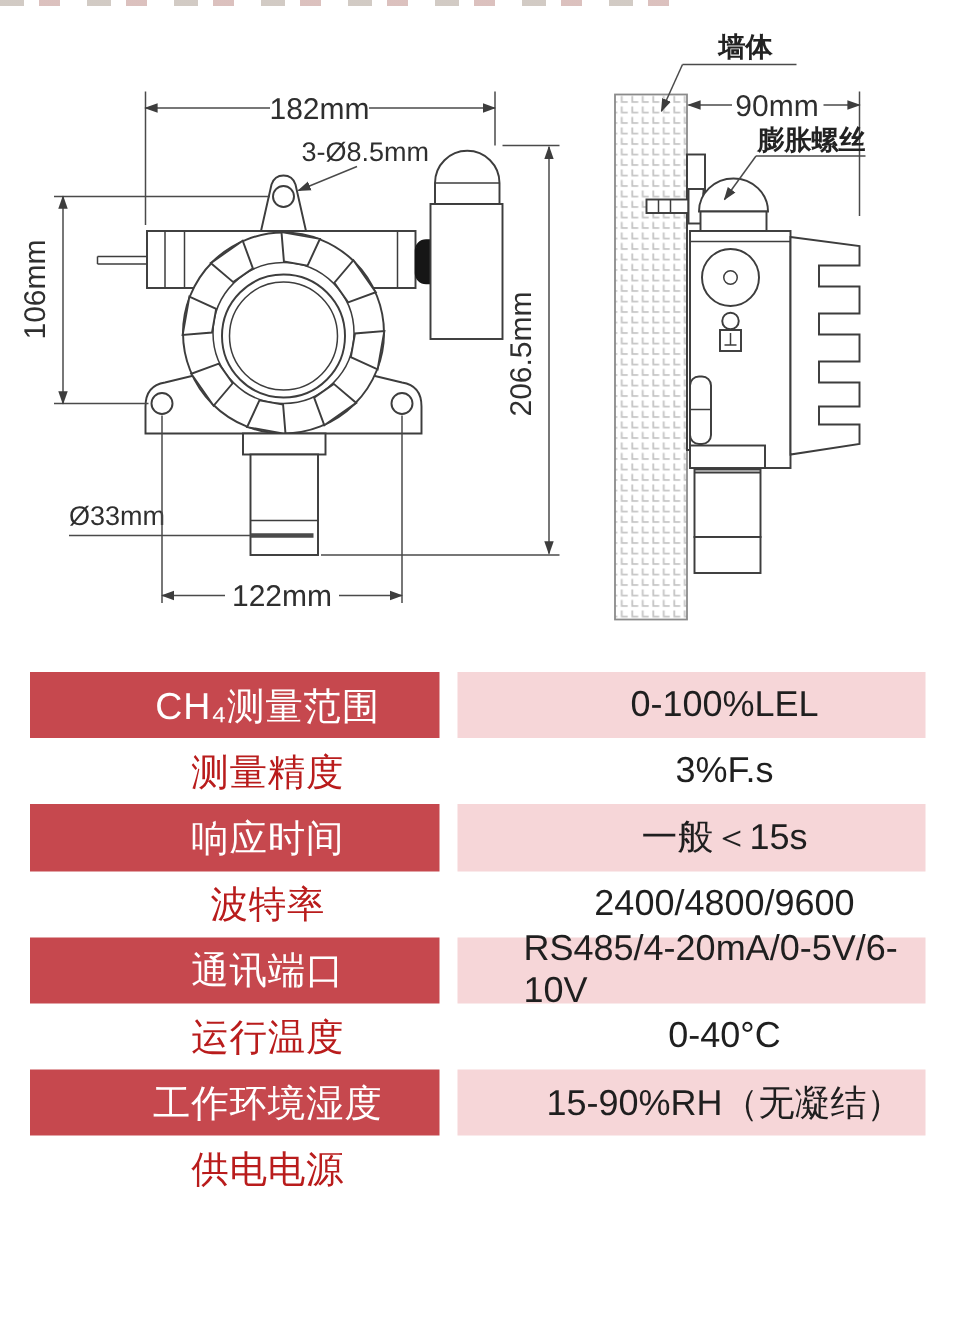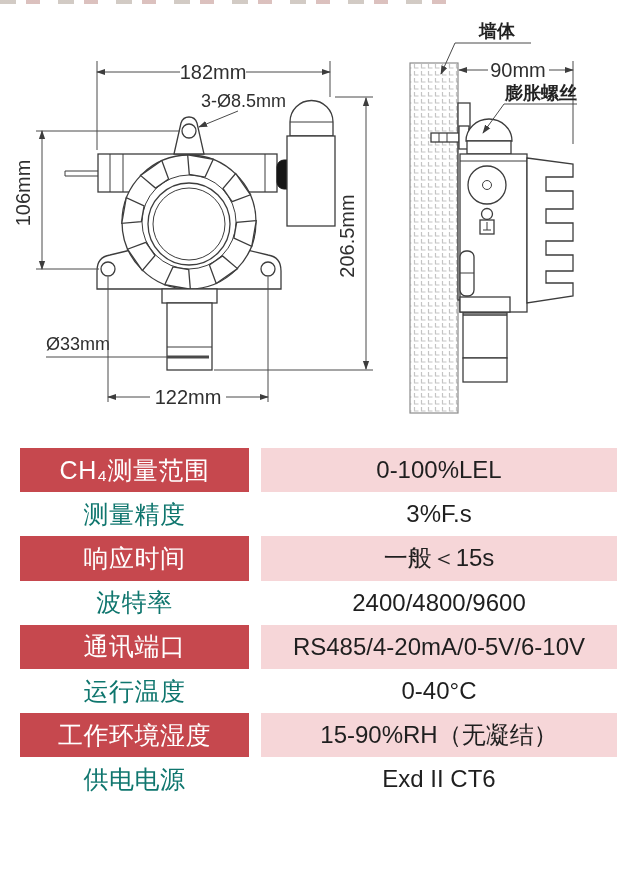--- a/index.html
+++ b/index.html
@@ -8,22 +8,22 @@
 
   
   .topstrip{position:absolute;top:0;left:0;width:460px;height:4px;opacity:.45;
     background:repeating-linear-gradient(90deg,#9b8b7d 0 16px,transparent 16px 26px,#b0756f 26px 40px,transparent 40px 58px);}
 
   .drawing{position:absolute;top:0;left:0;}
 
   
   .spec{position:absolute;left:20px;top:448px;width:597px;}
   .row{display:flex;height:44.2px;}
-  .cell{display:flex;align-items:center;justify-content:center;}
-  .label{width:229px;font-size:25px;font-weight:500;color:#0f766e;letter-spacing:.5px;}
+  .cell{display:flex;align-items:center;justify-content:center;padding-left:44px;}
+  .label{width:229px;font-size:25px;font-weight:500;color:#b91c1c;letter-spacing:.5px;}
   .value{margin-left:12px;flex:1;font-size:24px;color:#1f1f1f;}
   .row.hl .label{background:#c6484e;color:#ffffff;}
   .row.hl .value{background:#f6d6d8;}
 
   
   .ln{stroke:#3d3d3d;stroke-width:1.3;fill:none;}
   .fw{stroke:#3d3d3d;stroke-width:1.3;fill:#ffffff;}
   .thin{stroke:#3d3d3d;stroke-width:1;fill:none;}
   .dim{stroke:#4a4a4a;stroke-width:1;fill:none;}
   .dimtxt{font-family:"Liberation Sans","DejaVu Sans",sans-serif;font-size:20px;fill:#2f2f2f;font-weight:500;}
@@ -216,17 +216,16 @@
       <div class="cell value">0-40°C</div>
     </div>
 
     <div class="row hl">
       <div class="cell label">工作环境湿度</div>
       <div class="cell value">15-90%RH（无凝结）</div>
     </div>
 
     <div class="row">
       <div class="cell label">供电电源</div>
-      <div class="cell value">Exd II CT6</div>
     </div>
   </div>
 
 </div>
 
 </body></html>

